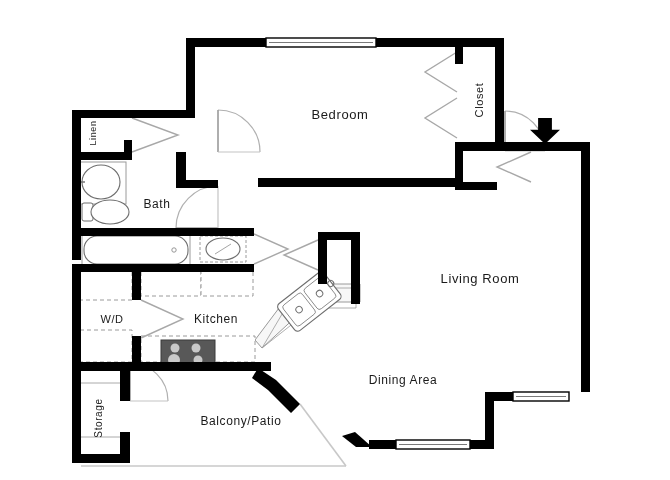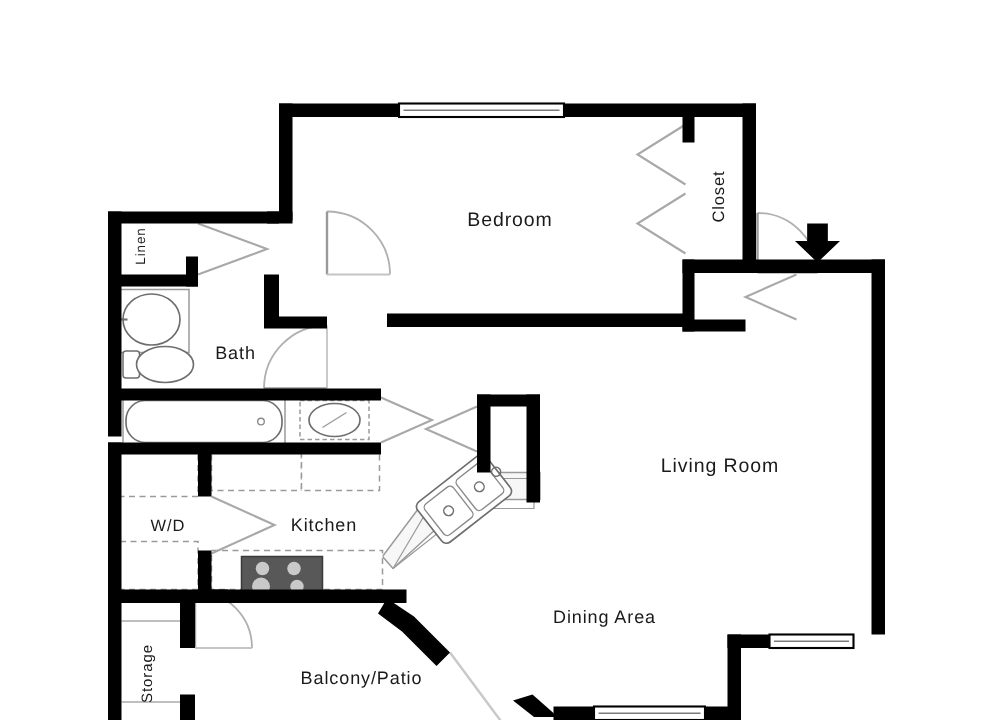--- a/index.html
+++ b/index.html
@@ -11,21 +11,20 @@
     width: 670px;
     height: 480px;
     font-family: "Liberation Sans", sans-serif;
     overflow: hidden;
   }
   #floorplan-root {
     position: relative;
     width: 670px;
     height: 368px;
     background: #ffffff;
-    margin-top: 31px;
   }
   #plan-svg {
     position: absolute;
     left: 0;
     top: 0;
   }
   .room-label {
     font-family: "Liberation Sans", sans-serif;
     fill: #1a1a1a;
     text-anchor: middle;

